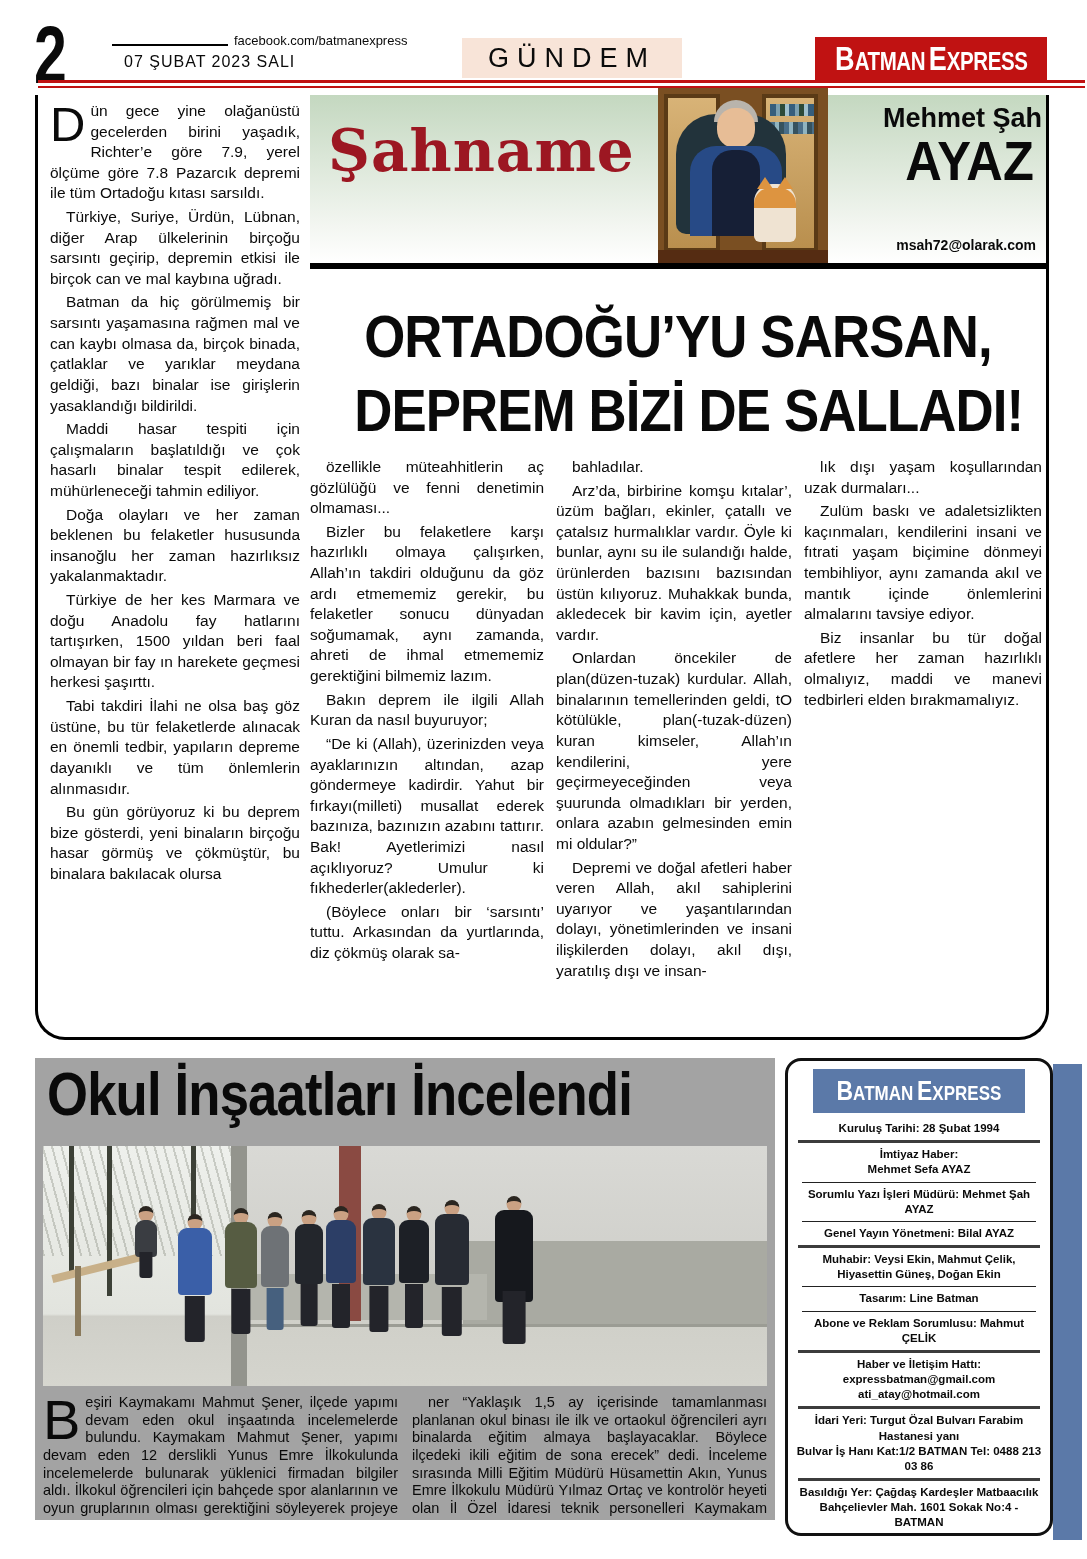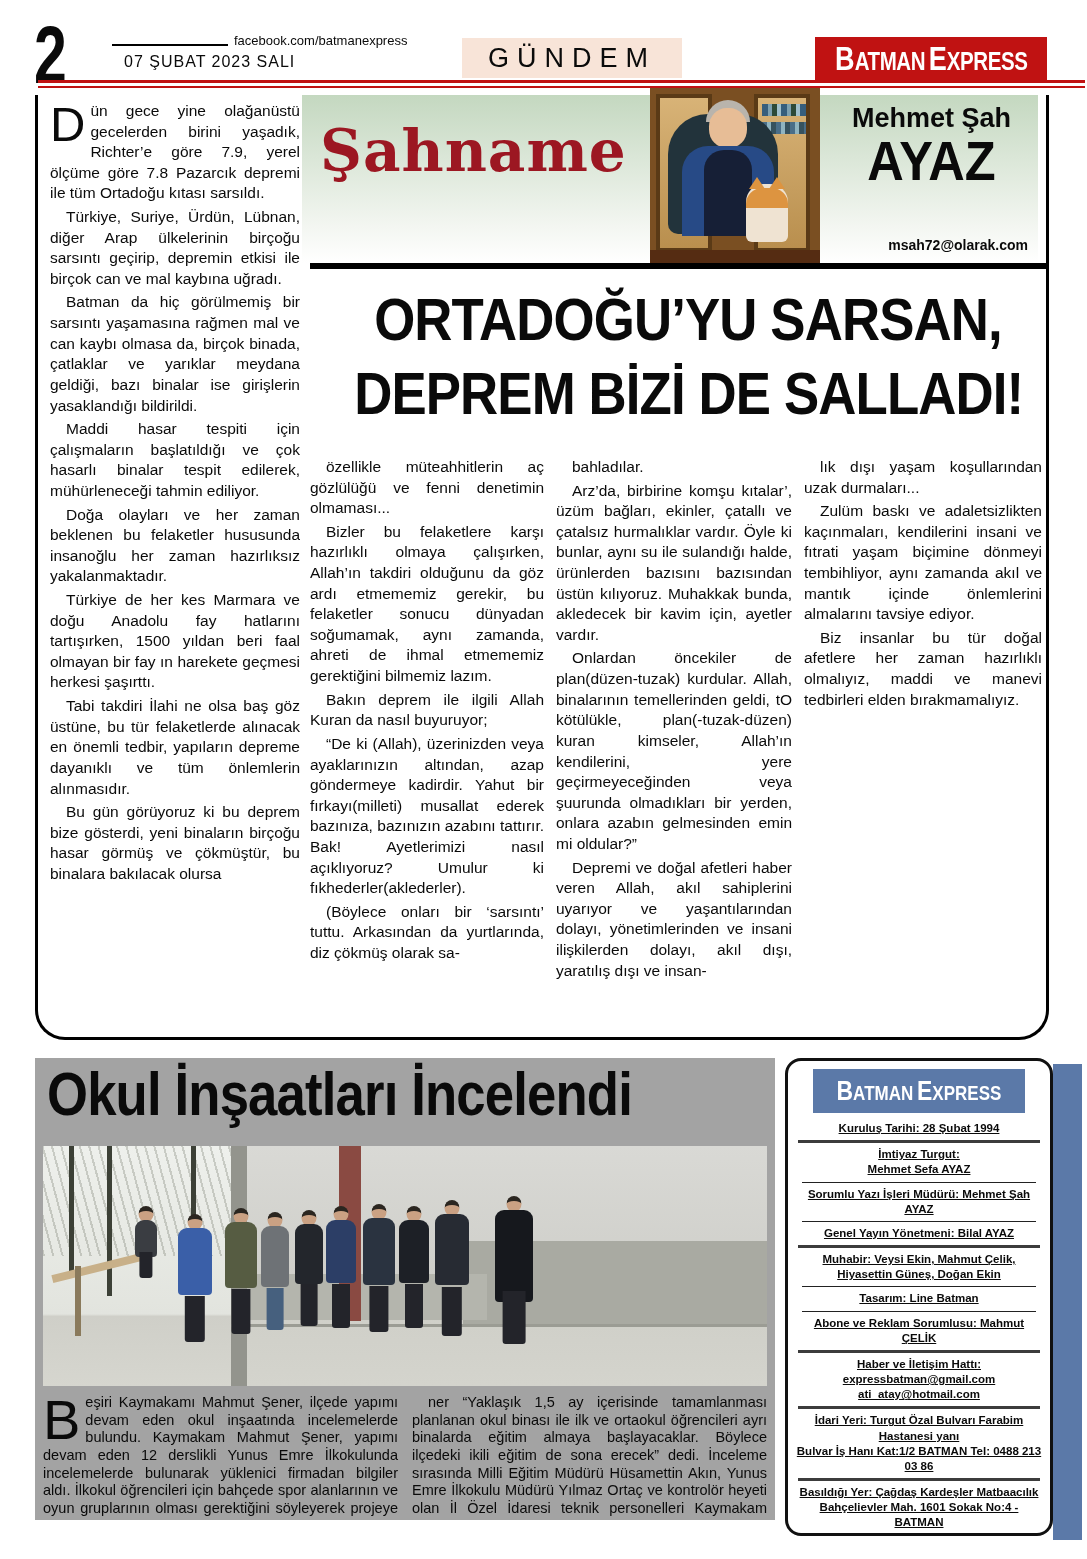--- a/index.html
+++ b/index.html
@@ -14,24 +14,24 @@
   .gundem-box { position:absolute; left:462px; top:38px; width:220px; height:40px; background:#f8e4d8; text-align:center; line-height:40px; font-size:27px; letter-spacing:8px; }
   .brand-red { position:absolute; left:815px; top:37px; width:232px; height:43px; background:#c01212; color:#fff; display:flex; align-items:center; justify-content:center; }
   .brand-inner { font-weight:900; transform:scaleX(0.82); white-space:nowrap; }
   .brand-red .big { font-size:33px; }
   .brand-red .small { font-size:25px; letter-spacing:-0.5px; }
   .red-rules { position:absolute; left:38px; top:80px; width:1047px; height:8px; border-top:3px solid #c01212; border-bottom:2px solid #c01212; }
 
   
   .frame { position:absolute; left:35px; top:95px; width:1014px; height:945px; border-left:3px solid #000; border-right:3px solid #000; border-bottom:3px solid #000; border-radius:0 0 30px 30px; }
 
-  .col-head { position:absolute; left:264px; top:0; width:736px; height:168px; background:linear-gradient(#c4d8c0,#f3f6f1 78%,#ffffff); }
+  .col-head { position:absolute; left:272px; top:0; width:736px; height:168px; background:linear-gradient(#c4d8c0,#f3f6f1 78%,#ffffff); }
   .col-head-bar { position:absolute; left:272px; top:168px; width:736px; height:6px; background:#000; }
   .sahname-title { position:absolute; left:18px; top:22px; font-family:"DejaVu Serif", serif; font-weight:bold; font-size:58px; color:#9c1722; letter-spacing:1px; }
-  .author-block { position:absolute; right:4px; top:8px; width:205px; text-align:center; }
+  .author-block { position:absolute; right:4px; top:8px; width:205px; text-align:right; }
   .author-first { font-size:27px; font-weight:bold; }
   .author-last { font-size:55px; font-weight:900; transform:scaleX(0.92); transform-origin:center top; line-height:1.0; }
   .author-email { position:absolute; right:10px; bottom:10px; font-size:14px; font-weight:bold; }
 
   
   .col-photo { position:absolute; left:348px; top:-7px; width:170px; height:175px; background:#7a4f22; overflow:hidden; }
   .cab { position:absolute; top:6px; width:56px; height:158px; background:linear-gradient(#d8b377,#b98f4e); border:4px solid #5a3a16; }
   .cab.l { left:6px; } .cab.r { left:104px; }
   .books { position:absolute; left:112px; top:16px; width:44px; height:12px; background:repeating-linear-gradient(90deg,#365e7c 0 6px,#7ca0b0 6px 10px,#2c4a38 10px 15px,#a0c0cc 15px 19px); }
   .books.b2 { top:34px; background:repeating-linear-gradient(90deg,#4a6e88 0 5px,#90b4c0 5px 9px,#36525e 9px 14px); }
@@ -39,21 +39,21 @@
   .man-hair { position:absolute; left:56px; top:12px; width:44px; height:22px; background:#b9b4ac; border-radius:22px 22px 0 0; }
   .face { position:absolute; left:59px; top:20px; width:38px; height:40px; background:#e7bd96; border-radius:46%; }
   .man-body { position:absolute; left:32px; top:58px; width:92px; height:90px; background:#274a86; border-radius:26px 26px 0 0; }
   .man-vest { position:absolute; left:54px; top:62px; width:48px; height:86px; background:#161f36; border-radius:20px 20px 0 0; }
   .cat { position:absolute; left:96px; top:96px; width:42px; height:58px; background:#efe3d2; border-radius:18px 18px 6px 6px; }
   .cat::before { content:""; position:absolute; left:3px; top:-7px; width:0; height:0; border-left:8px solid transparent; border-right:8px solid transparent; border-bottom:12px solid #dd9440; }
   .cat::after { content:""; position:absolute; right:3px; top:-7px; width:0; height:0; border-left:8px solid transparent; border-right:8px solid transparent; border-bottom:12px solid #dd9440; }
   .cat-patch { position:absolute; left:96px; top:100px; width:42px; height:20px; background:#dd9440; border-radius:16px 16px 0 0; }
   .desk { position:absolute; left:0; bottom:0; width:170px; height:13px; background:#552c12; }
 
-  .headline { position:absolute; left:272px; top:188px; width:736px; text-align:right; }
+  .headline { position:absolute; left:272px; top:205px; width:736px; text-align:center; }
   .hl { font-size:60px; font-weight:900; letter-spacing:-1px; line-height:1.23; transform:scaleX(0.88); transform-origin:center; white-space:nowrap; }
 
   
   .bcol { position:absolute; overflow:hidden; }
   .c1 { left:12px; top:6px;  width:250px; height:928px; }
   .c2 { left:272px; top:362px; width:234px; height:568px; }
   .c3 { left:518px; top:362px; width:236px; height:568px; }
   .c4 { left:766px; top:362px; width:238px; height:568px; }
   .para { font-size:15.5px; line-height:1.33; text-align:justify; text-indent:16px; margin-bottom:3px; }
   .para.bold { font-weight:normal; }
@@ -93,21 +93,21 @@
   .school-cols { position:absolute; left:8px; top:336px; width:724px; height:122px; display:flex; gap:14px; overflow:hidden; }
   .scol { width:355px; }
   .scol .para { font-size:14.5px; line-height:1.22; margin-bottom:0; }
 
   
   .mast-box { position:absolute; left:785px; top:1058px; width:268px; height:478px; background:#fff; border:3px solid #111; border-radius:16px; padding:6px 8px 0; overflow:hidden; }
   .mast-sidebar { position:absolute; left:1053px; top:1064px; width:29px; height:476px; background:#5b79a8; }
   .mh-logo { margin:2px auto 5px; width:212px; height:44px; background:#5b79a8; color:#fff; display:flex; align-items:center; justify-content:center; }
   .mh-logo .brand-inner { transform:scaleX(0.85); }
   .mh-logo .big { font-size:27px; } .mh-logo .small { font-size:20px; }
-  .mh-row { text-align:center; font-size:11.5px; font-weight:bold; line-height:1.32; padding:3px 0;text-decoration:underline; }
+  .mh-row { text-align:center; font-size:11.5px; font-weight:bold; line-height:1.32; padding:3px 0; }
   .mh-sep { height:0; }
   .mh-sep.thin { border-top:1.5px solid #222; margin:1px 6px; }
   .mh-sep.thick { border-top:3px solid #3c3c3c; margin:1px 2px; }
 </style>
 </head>
 <body>
 
 <div id="page">
 
   <div class="page-num">2</div>
@@ -261,21 +261,21 @@
   <div class="mast-box">
     <div class="mh-logo">
       <span class="brand-inner"><span class="big">B</span><span class="small">ATMAN</span>&nbsp;<span class="big">E</span><span class="small">XPRESS</span></span>
     </div>
     <div>
         <div class="mh-row">
           <div>Kuruluş Tarihi: 28 Şubat 1994</div>
         </div>
         <div class="mh-sep thick"></div>
         <div class="mh-row">
-          <div>İmtiyaz Turgut:</div>
+          <div>İmtiyaz Haber:</div>
           <div>Mehmet Sefa AYAZ</div>
         </div>
         <div class="mh-sep thin"></div>
         <div class="mh-row">
           <div>Sorumlu Yazı İşleri Müdürü: Mehmet Şah AYAZ</div>
         </div>
         <div class="mh-sep thin"></div>
         <div class="mh-row">
           <div>Genel Yayın Yönetmeni: Bilal AYAZ</div>
         </div>

